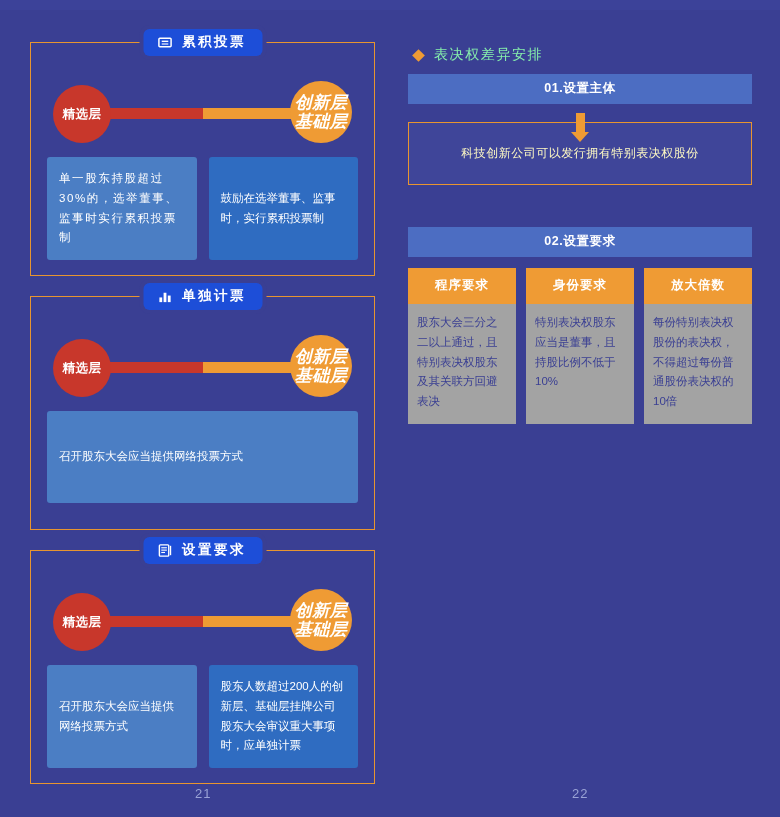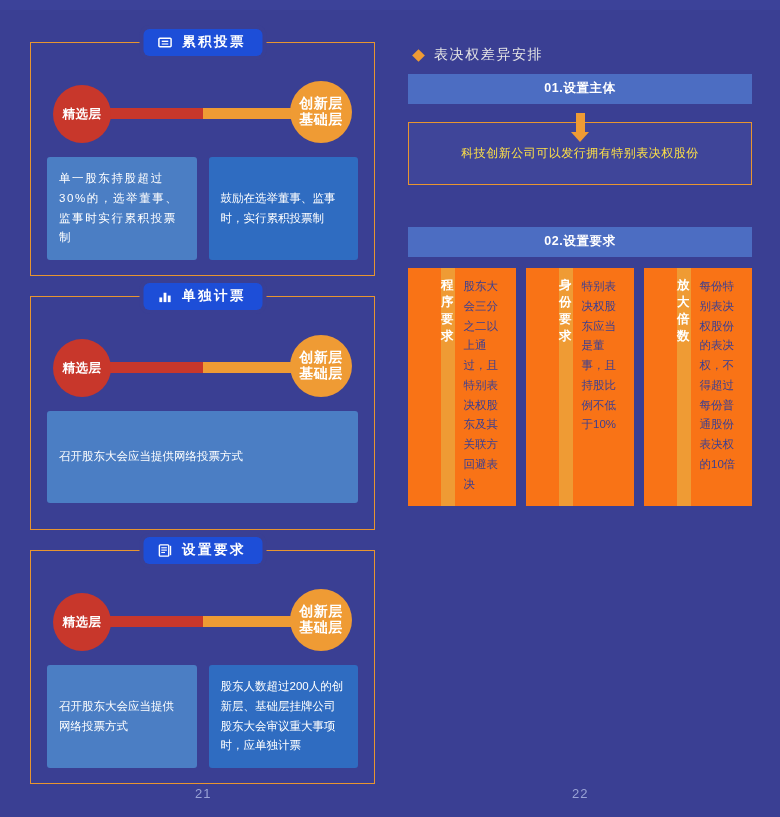--- a/index.html
+++ b/index.html
@@ -74,22 +74,23 @@
     left: 6px; top: 6px;
     width: 58px; height: 58px;
     background: #c8372b;
     font-size: 12.5px;
     letter-spacing: 0.5px;
   }
   .node-right {
     right: 6px; top: 2px;
     width: 62px; height: 62px;
     background: #ef9b34;
-    font-size: 14px;
+    font-size: 17px;
     letter-spacing: 0.5px;
+    font-style: italic;
   }
 
   
   .boxes { display: flex; gap: 12px; }
   .infobox {
     flex: 1;
     border-radius: 3px;
     padding: 12px 12px;
     color: #ffffff;
     font-size: 11.5px;
@@ -111,21 +112,21 @@
   }
   .pagenum.l { left: 195px; top: 786px; }
   .pagenum.r { left: 572px; top: 786px; }
 
   
   .right-col {
     position: absolute; left: 408px; top: 46px; width: 344px;
   }
   .sec-title {
     display: flex; align-items: center; gap: 11px;
-    color: #e5e5e5;
+    color: #86efac;
     font-size: 14px;
     letter-spacing: 1.6px;
     margin-bottom: 10px;
     padding-left: 6px;
   }
   .diamond {
     width: 9px; height: 9px;
     background: #ef9b34;
     transform: rotate(45deg);
     flex: 0 0 auto;
@@ -154,32 +155,32 @@
   .arrow .head {
     position: absolute; left: -9px; top: 19px;
     width: 0; height: 0;
     border-left: 9px solid transparent;
     border-right: 9px solid transparent;
     border-top: 10px solid #ef9b34;
   }
   .orangebox {
     border: 1.5px solid #e8952f;
     background: #3f4599;
-    color: #fde047;
+    color: #fef9c3;
     font-size: 12px;
     text-align: center;
     padding: 22px 12px;
     letter-spacing: 0.5px;
   }
   .gap-lg { height: 42px; }
   .cards { display: flex; gap: 10px; margin-top: 11px; }
   .card {
     flex: 1;
-    background: #f97316;
-    display: flex;  padding-left: 33px;
+    background: #a3a3a3;
+    display: flex; flex-direction: column;
   }
   .card-head {
     background: #ef9b34;
     color: #ffffff;
     font-size: 12.5px;
     font-weight: bold;
     text-align: center;
     padding: 9px 0 10px 0;
     letter-spacing: 1px;
   }

